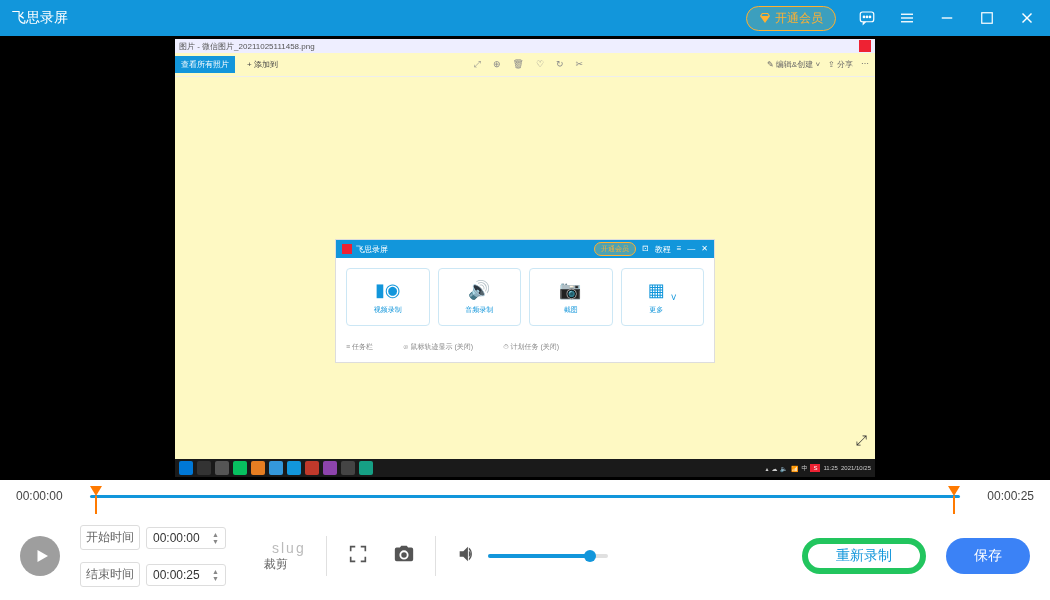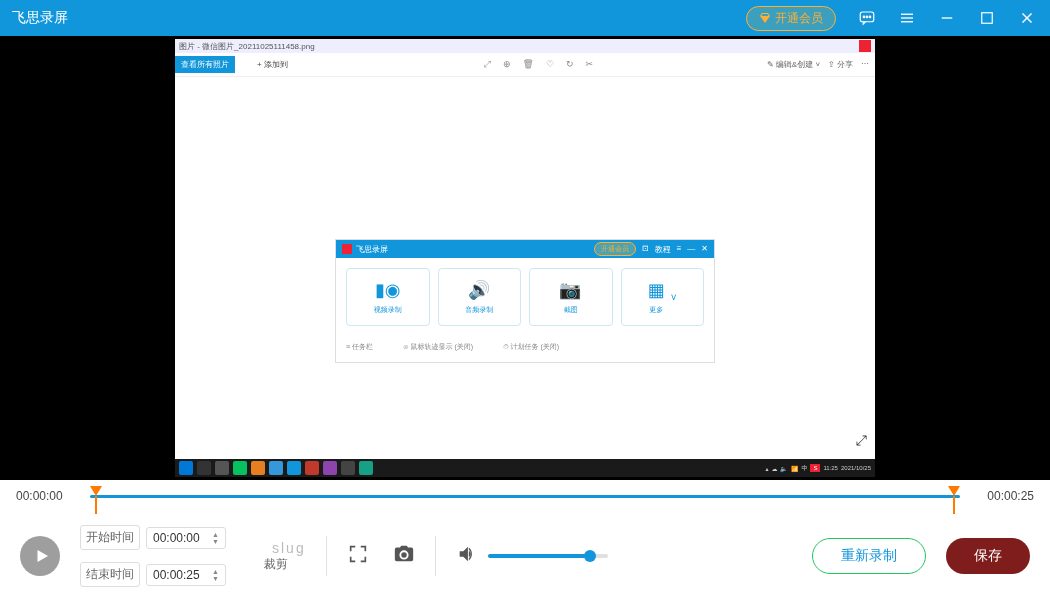--- a/index.html
+++ b/index.html
@@ -8,26 +8,26 @@
 
 .titlebar { height: 36px; background: #1296db; display: flex; align-items: center; padding: 0 12px; color: #fff; }
 .titlebar-title { font-size: 14px; flex: 1; }
 .vip-btn { background: rgba(255,200,60,0.18); border: 1px solid #ffb030; color: #ffb030; border-radius: 14px; padding: 3px 12px; font-size: 12px; display: flex; align-items: center; gap: 4px; cursor: pointer; }
 .win-controls { display: flex; gap: 18px; margin-left: 20px; align-items: center; }
 .win-btn { width: 22px; height: 22px; display: flex; align-items: center; justify-content: center; cursor: pointer; color: #fff; }
 .win-btn svg { width: 18px; height: 18px; }
 
 
 .video-area { height: 444px; background: #000; position: relative; display: flex; align-items: center; justify-content: center; }
-.video-canvas { width: 700px; height: 438px; background: #ffffff; position: relative; }
+.video-canvas { width: 700px; height: 438px; background: #fef9c3; position: relative; }
 .vc-top { height: 14px; background: #eef; display: flex; align-items: center; font-size: 8px; color: #555; padding: 0 4px; justify-content: space-between; }
 .vc-top .red { width: 12px; height: 12px; background: #e23; }
 .vc-toolbar { height: 24px; display: flex; align-items: center; font-size: 8px; color: #444; border-bottom: 1px solid #eee; }
 .vc-tab { background: #1296db; color: #fff; padding: 3px 6px; font-size: 8px; }
-.vc-tab2 { padding: 3px 22px; }
+.vc-tab2 { padding: 3px 12px; }
 .vc-toolbar-icons { flex: 1; display: flex; justify-content: center; gap: 12px; color: #888; font-size: 9px; }
 .vc-right { display: flex; gap: 8px; font-size: 8px; color: #666; padding-right: 6px; }
 
 .inner-app { position: absolute; left: 50%; top: 200px; transform: translateX(-50%); width: 380px; border: 1px solid #ddd; background: #fff; }
 .inner-titlebar { height: 18px; background: #1296db; display: flex; align-items: center; padding: 0 6px; font-size: 8px; color: #fff; }
 .inner-title-icon { width: 10px; height: 10px; background: #e23; margin-right: 4px; }
 .inner-titlebar .spacer { flex: 1; }
 .inner-vip { background: rgba(255,200,60,0.25); border: 1px solid #ffb030; color: #ffb030; border-radius: 8px; padding: 1px 6px; font-size: 7px; }
 .inner-wc { display: flex; gap: 6px; margin-left: 6px; color: #fff; font-size: 8px; }
 .inner-body { padding: 10px; display: flex; gap: 8px; }
@@ -69,22 +69,22 @@
 .vdiv { width:1px; height:40px; background:#e0e0e0; }
 .tool-icons { display:flex; gap:24px; color:#555; }
 .tool-icons .ti { cursor:pointer; }
 .tool-icons svg { width:22px; height:22px; }
 .volume { display:flex; align-items:center; gap:10px; }
 .vol-track { width:120px; height:4px; background:#e0e0e0; border-radius:2px; position:relative; cursor:pointer; }
 .vol-fill { position:absolute; left:0; top:0; height:100%; background:#1296db; border-radius:2px; }
 .vol-thumb { position:absolute; top:-4px; width:12px; height:12px; border-radius:50%; background:#1296db; cursor:pointer; }
 .spacer-flex { flex:1; }
 .btn { height:36px; padding:0 28px; border-radius:18px; font-size:14px; cursor:pointer; display:flex; align-items:center; justify-content:center; }
-.btn.outline { border:1px solid #22c55e; color:#1296db; background:#fff; }
-.btn.primary { background:#7f1d1d; color:#fff; border:none; }
+.btn.outline { border:6px solid #22c55e; color:#1296db; background:#fff; }
+.btn.primary { background:#3b82f6; color:#fff; border:none; }
 </style>
 </head>
 <body>
 
 <div class="titlebar">
   <div class="titlebar-title">飞思录屏</div>
   <div class="vip-btn">
     <svg width="12" height="12" viewBox="0 0 24 24">
         <path fill="#ffb030" d="M6 2l-4 6 10 14 10-14-4-6H6zm1 2h10l2 4H5l2-4z"></path>
       </svg>

